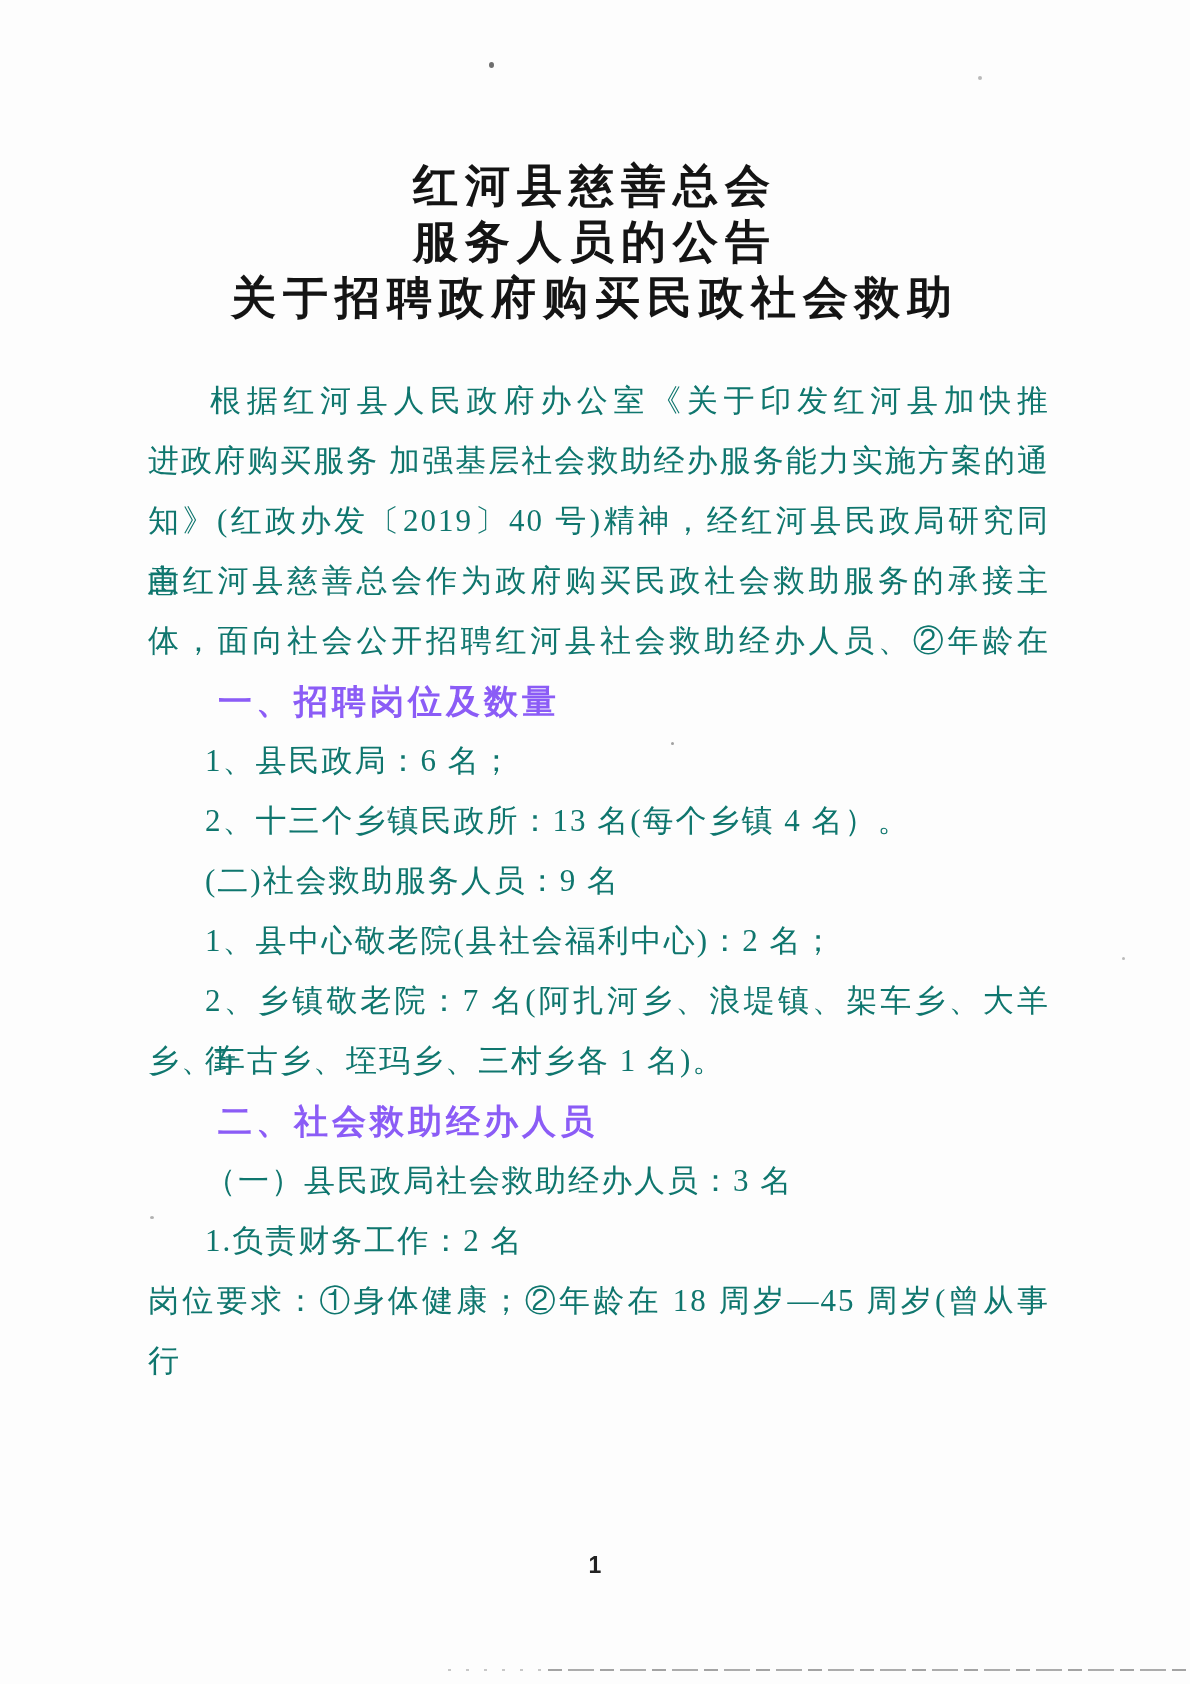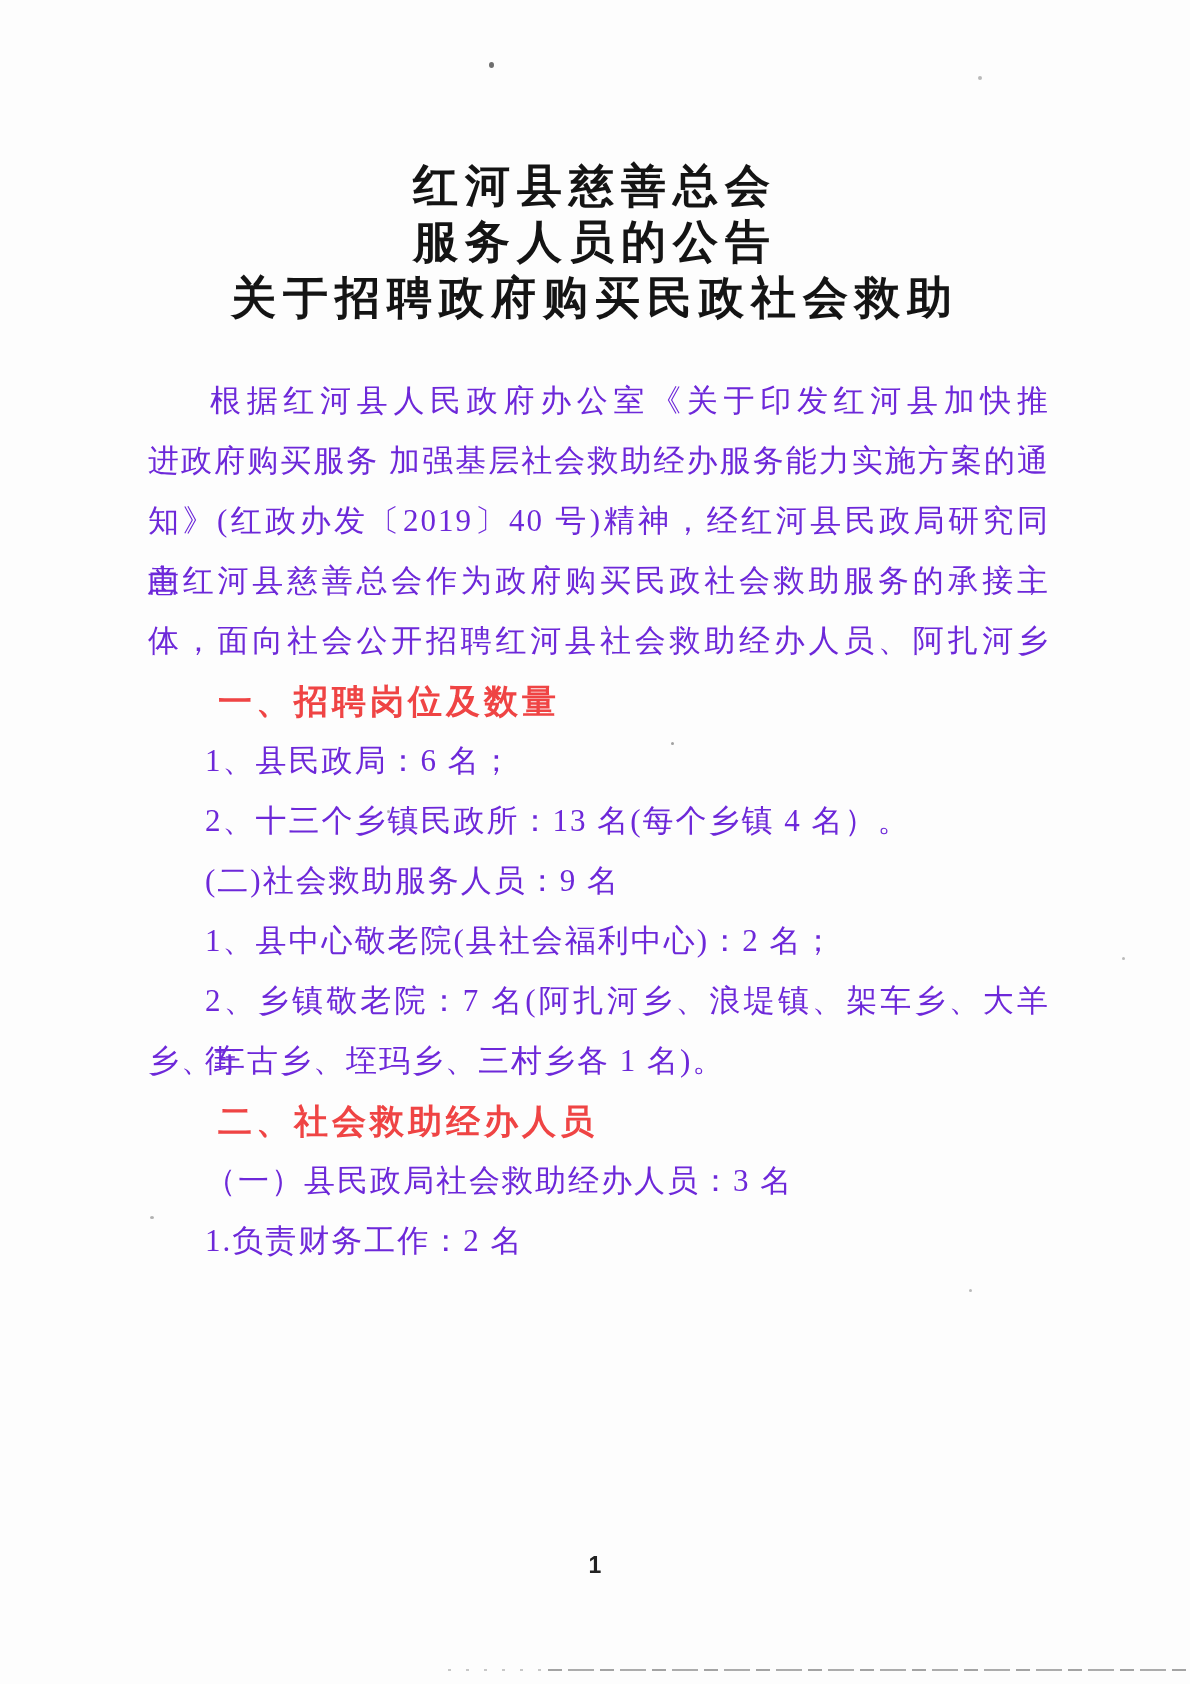--- a/index.html
+++ b/index.html
@@ -39,33 +39,33 @@
     top: 371px;
     left: 148px;
     width: 902px;
   }
   .line {
     font-family: "Liberation Serif", "DejaVu Serif", serif;
     font-size: 31px;
     height: 60px;
     line-height: 60px;
     letter-spacing: 2px;
-    color: #6d28d9;
+    color: #0f766e;
     white-space: normal;
     overflow: visible;
   }
   .line.first { text-indent: 62px; }
   .line.ind   { padding-left: 57px; }
   .line.heading {
     font-family: "Liberation Sans", "DejaVu Sans", sans-serif;
     font-weight: 700;
     font-size: 34px;
     letter-spacing: 4px;
     padding-left: 70px;
-    color: #ef4444;
+    color: #8b5cf6;
   }
   .line.j {
     text-align: justify;
     text-align-last: justify;
     text-justify: inter-character;
   }
   
   .page-number {
     position: absolute;
     top: 1552px;
@@ -122,31 +122,32 @@
     <div class="title-line">服务人员的公告</div>
     <div class="title-line">关于招聘政府购买民政社会救助</div>
   </header>
 
   <main class="doc-body">
 
   <div class="line first j">根据红河县人民政府办公室《关于印发红河县加快推</div>
       <div class="line j">进政府购买服务 加强基层社会救助经办服务能力实施方案的通</div>
       <div class="line j">知》(红政办发〔2019〕40 号)精神，经红河县民政局研究同意，</div>
       <div class="line j">由红河县慈善总会作为政府购买民政社会救助服务的承接主</div>
-      <div class="line j">体，面向社会公开招聘红河县社会救助经办人员、阿扎河乡</div>
+      <div class="line j">体，面向社会公开招聘红河县社会救助经办人员、②年龄在</div>
       <div class="line heading">一、招聘岗位及数量</div>
       <div class="line ind">1、县民政局：6 名；</div>
       <div class="line ind">2、十三个乡镇民政所：13 名(每个乡镇 4 名）。</div>
       <div class="line ind">(二)社会救助服务人员：9 名</div>
       <div class="line ind">1、县中心敬老院(县社会福利中心)：2 名；</div>
       <div class="line ind j">2、乡镇敬老院：7 名(阿扎河乡、浪堤镇、架车乡、大羊街</div>
       <div class="line">乡、车古乡、垤玛乡、三村乡各 1 名)。</div>
       <div class="line heading">二、社会救助经办人员</div>
       <div class="line ind">（一）县民政局社会救助经办人员：3 名</div>
       <div class="line ind">1.负责财务工作：2 名</div>
+      <div class="line j">岗位要求：①身体健康；②年龄在 18 周岁—45 周岁(曾从事行</div>
     </main>
 
   <div class="page-number">1</div>
 
   <div class="speck s1"></div>
   <div class="speck s2"></div>
   <div class="speck s3"></div>
   <div class="speck s4"></div>
   <div class="speck s5"></div>
   <div class="speck s6"></div>

